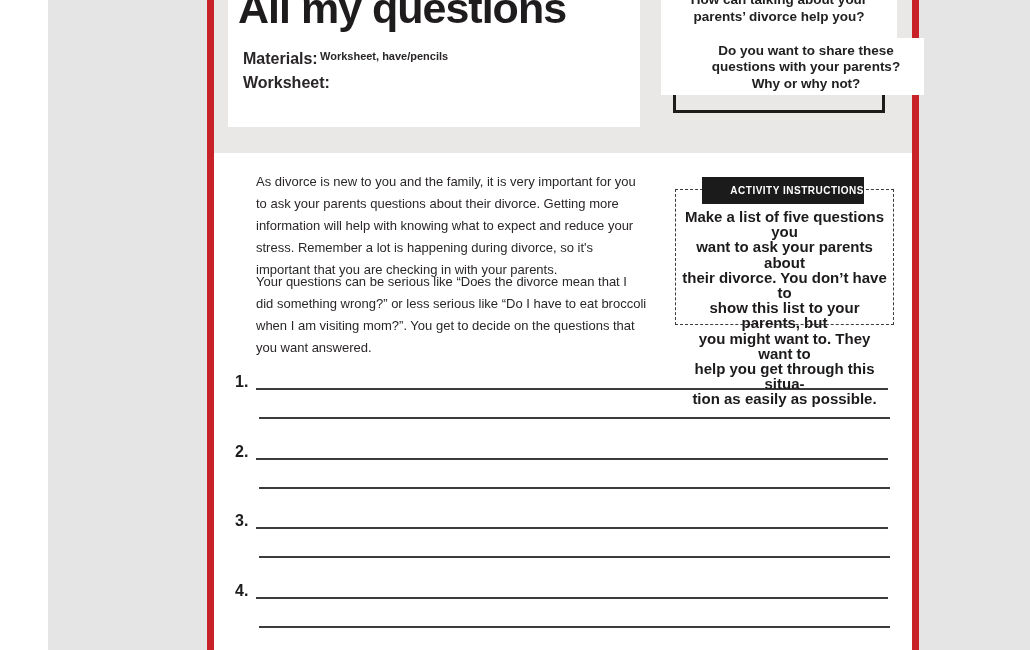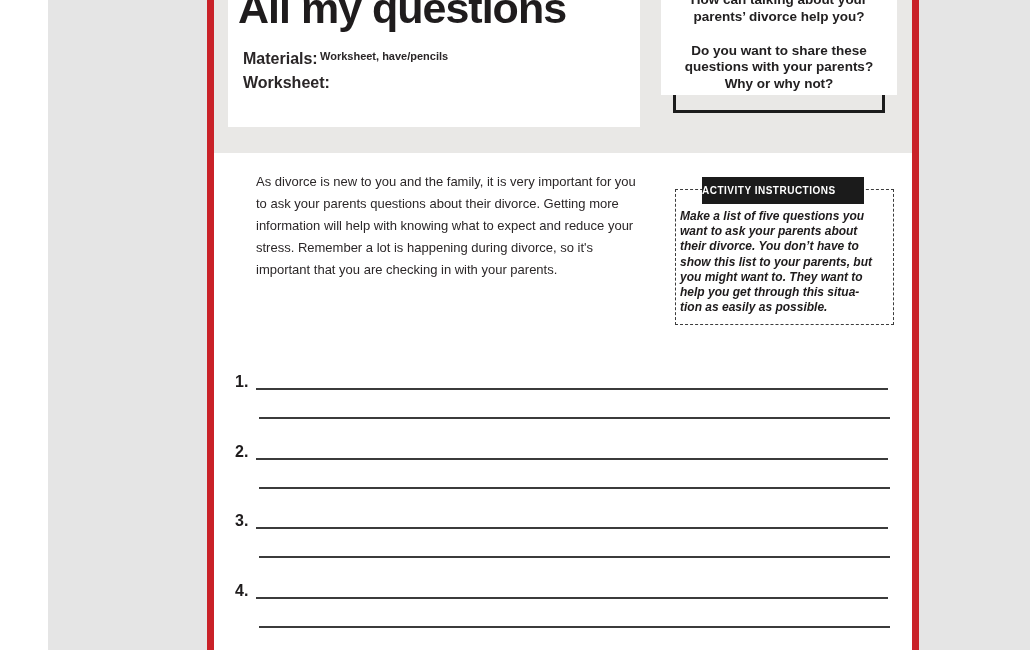--- a/index.html
+++ b/index.html
@@ -27,33 +27,33 @@
   .meta-label{position:absolute;left:15px;font-size:16px;font-weight:700;color:#2a2627;}
   .meta-value{position:absolute;left:92px;font-size:11px;font-weight:600;color:#2a2627;line-height:13.8px;white-space:pre-line;}
   .lbl-materials{top:112px;}
   .val-materials{top:112px;}
   .lbl-directions{top:136px;}
   .val-directions{top:136px;}
 
   .qbox{position:absolute;left:613px;width:236px;background:#ffffff;z-index:1;
         text-align:center;font-weight:700;color:#222021;}
   .qbox1{top:-30px;height:60px;font-size:13.5px;line-height:17px;padding-top:21px;box-sizing:content-box;}
-  .qbox2{top:38px;height:52px;font-size:13.5px;line-height:16.4px;padding-top:5px;}
+  .qbox2{top:38px;height:52px;font-size:13.5px;line-height:16.4px;padding-top:5px;padding-left:27px;}
   .qbox .qtext{white-space:pre-line;}
   .answer-rect{position:absolute;left:625px;top:85px;width:212px;height:28px;
                border:3px solid #1c1c1c;border-top:none;z-index:0;box-sizing:border-box;}
 
   .activity-label{position:absolute;left:654px;top:177px;width:162px;height:27px;
                   background:#1b1b1b;color:#ffffff;z-index:2;
                   font-size:10px;font-weight:700;letter-spacing:0.5px;
-                  line-height:27px;text-align:left;}
+                  line-height:27px;text-align:right;}
   .activity-box{position:absolute;left:627px;top:189px;width:219px;height:136px;
                 border:1.5px dashed #3c3c3c;box-sizing:border-box;z-index:1;}
-  .activity-text{margin:0;padding:19px 4px 0 4px;text-align:left;
-                 font-size:12px;font-weight:700;font-style:italic;
+  .activity-text{margin:0;padding:19px 4px 0 4px;text-align:center;
+                 font-size:15px;font-weight:700;
                  line-height:15.2px;color:#1d1a1b;white-space:pre-line;}
 
   .para{position:absolute;left:208px;width:455px;margin:0;
         font-size:13px;font-weight:400;line-height:22px;color:#2b2728;white-space:pre-line;}
   .para1{top:171px;}
   .para2{top:271px;}
 
   .blank-row{position:absolute;left:187px;width:656px;height:48px;}
   .row1{top:373px;} .row2{top:443px;} .row3{top:512px;} .row4{top:582px;}
   .bnum{position:absolute;left:0;top:0;font-size:16px;font-weight:700;color:#1f1c1d;}
@@ -88,20 +88,24 @@
     <div class="qtext">Do you want to share these
 questions with your parents?
 Why or why not?</div>
   </div>
 
   <p class="para para1">As divorce is new to you and the family, it is very important for you
 to ask your parents questions about their divorce. Getting more
 information will help with knowing what to expect and reduce your
 stress. Remember a lot is happening during divorce, so it's
 important that you are checking in with your parents.</p>
+  <p class="para para2">Your questions can be serious like “Does the divorce mean that I
+did something wrong?” or less serious like “Do I have to eat broccoli
+when I am visiting mom?”. You get to decide on the questions that
+you want answered.</p>
 
   <div class="activity-label">ACTIVITY INSTRUCTIONS</div>
   <div class="activity-box">
     <p class="activity-text">Make a list of five questions you
 want to ask your parents about
 their divorce. You don’t have to
 show this list to your parents, but
 you might want to. They want to
 help you get through this situa-
 tion as easily as possible.</p>

